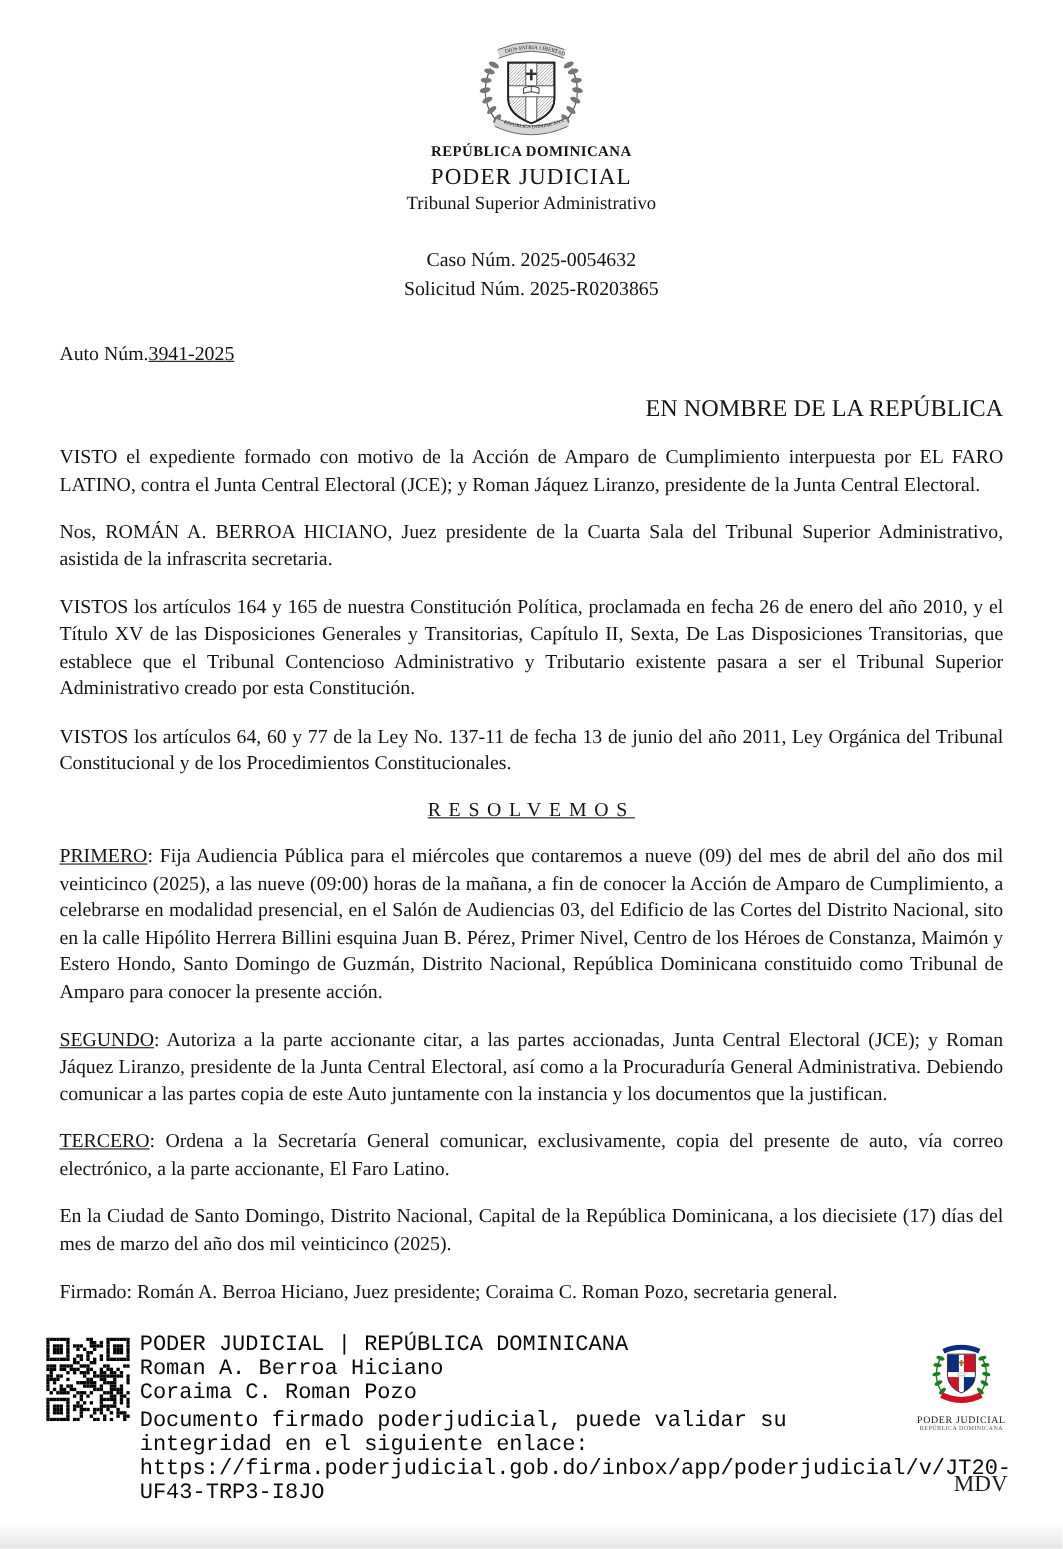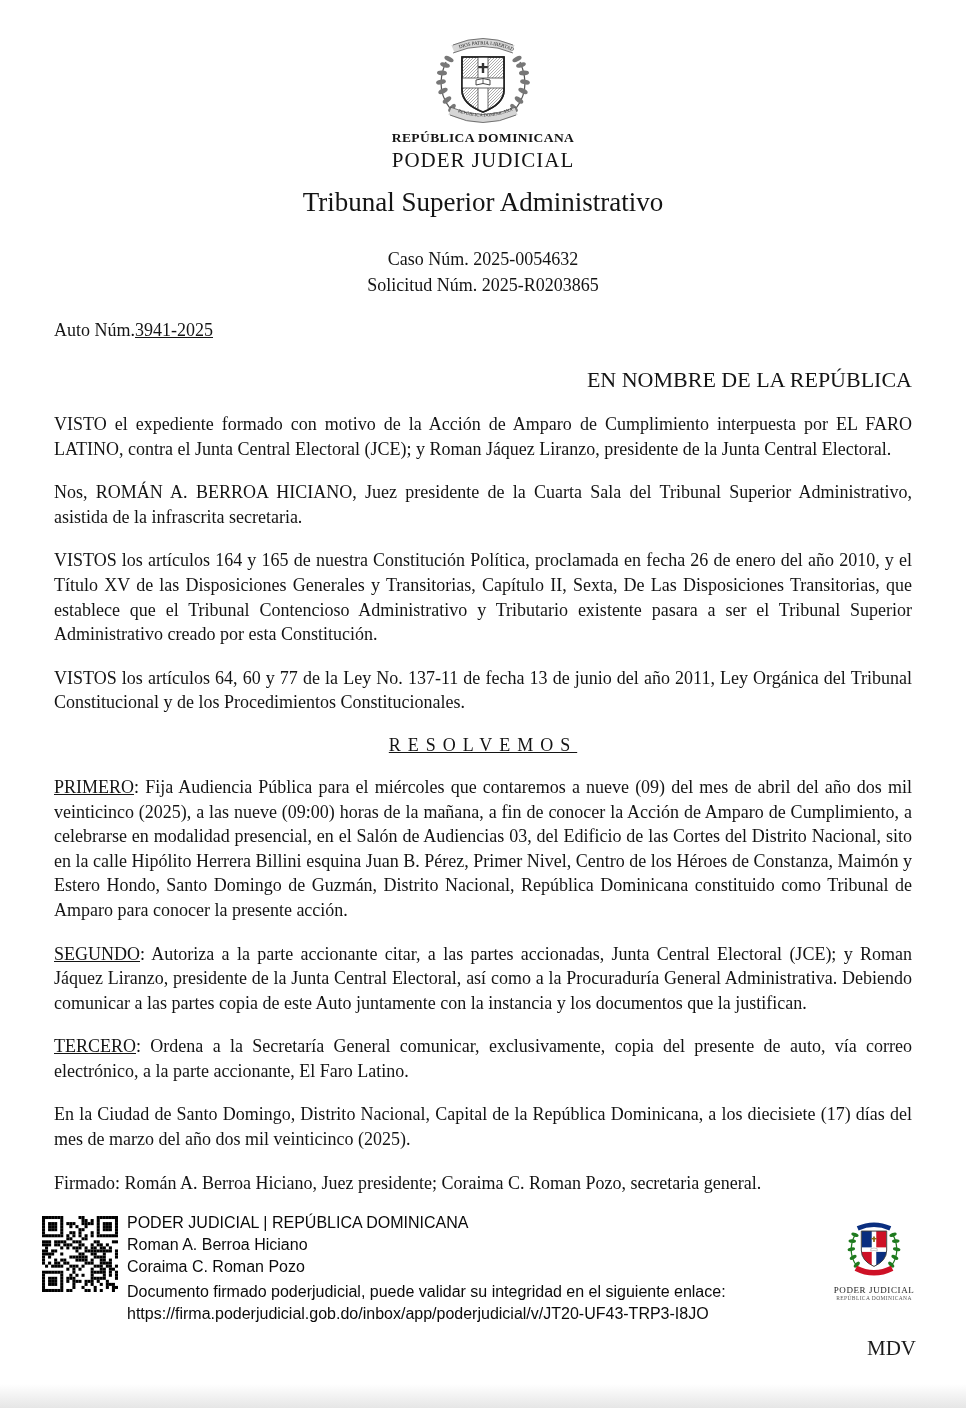--- a/index.html
+++ b/index.html
@@ -5,33 +5,33 @@
   html,body{margin:0;padding:0;}
   body{
     width:966px;height:1408px;position:relative;background:#ffffff;
     font-family:"Liberation Serif", serif;color:#141414;overflow:hidden;
   }
   .doc{padding:36px 54px 0 54px;}
   .center{text-align:center;}
   .coa{display:block;margin:0 auto;}
   .hdr-country{font-size:13.5px;font-weight:bold;letter-spacing:.4px;margin-top:2px;}
   .hdr-inst{font-size:21px;letter-spacing:1px;margin-top:2px;}
-  .hdr-court{font-size:27px;margin-top:14px;}
+  .hdr-court{font-size:17px;margin-top:2px;}
   .caseblock{margin-top:28px;font-size:18px;line-height:26px;text-align:center;}
-  .autoline{margin-top:22px;font-size:18px;}
+  .autoline{margin-top:36px;font-size:18px;}
   .u{text-decoration:underline;}
   .nombre{font-size:22px;font-weight:normal;text-align:right;margin:26px 0 0 0;}
   p.par{font-size:18px;line-height:24.6px;text-align:justify;margin:19px 0 0 0;}
   .resolve-wrap{text-align:center;margin:20px 0 0 0;font-size:18px;}
   .resolve-wrap span{letter-spacing:7px;text-decoration:underline;}
   .lead{text-decoration:underline;}
   
   .qr{position:absolute;left:42px;top:1216px;}
   .sig-block{position:absolute;left:127px;top:1212px;width:660px;
-    font-family:Liberation Sans, sans-serif;font-size:16px;line-height:22px;color:#0a0a0a;}
+    font-family:Liberation Mono, monospace;font-size:20px;line-height:22px;color:#0a0a0a;}
   .sig-block .val{margin-top:3px;}
   .seal{position:absolute;right:46px;top:1222px;width:92px;text-align:center;}
   .seal-title{font-size:9px;font-variant:small-caps;letter-spacing:.6px;color:#1b1b1b;margin-top:1px;}
   .seal-sub{font-size:5.5px;letter-spacing:.4px;color:#555;}
   .initials{position:absolute;right:50px;top:1336px;font-size:21px;color:#1b1b1b;}
   .page-shade{position:absolute;left:0;right:0;bottom:0;height:24px;
     background:linear-gradient(180deg, rgba(255,255,255,0), rgba(60,60,60,0.13));}
 </style>
 </head>
 <body>

